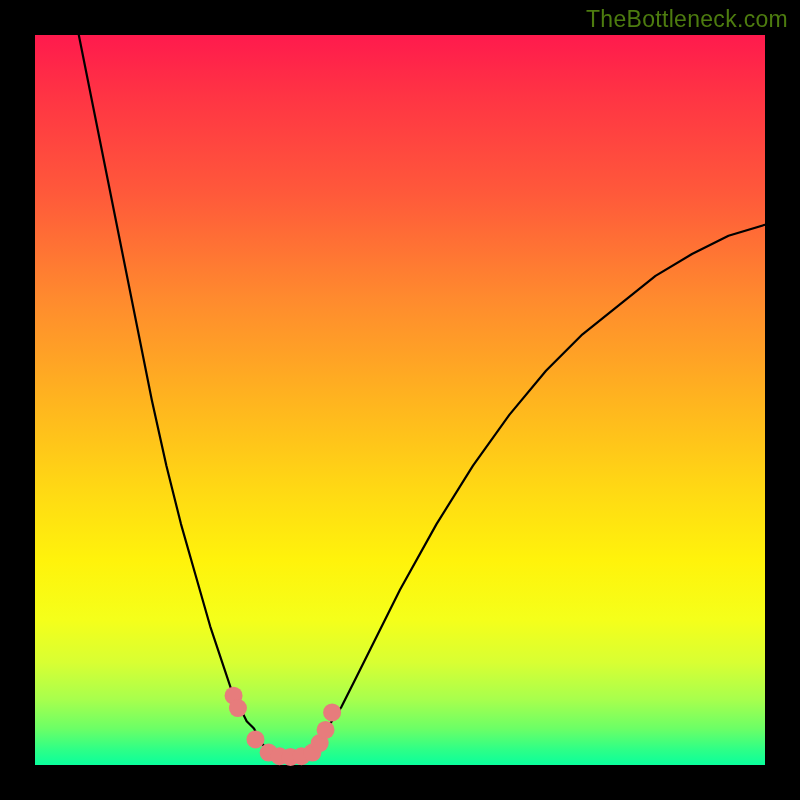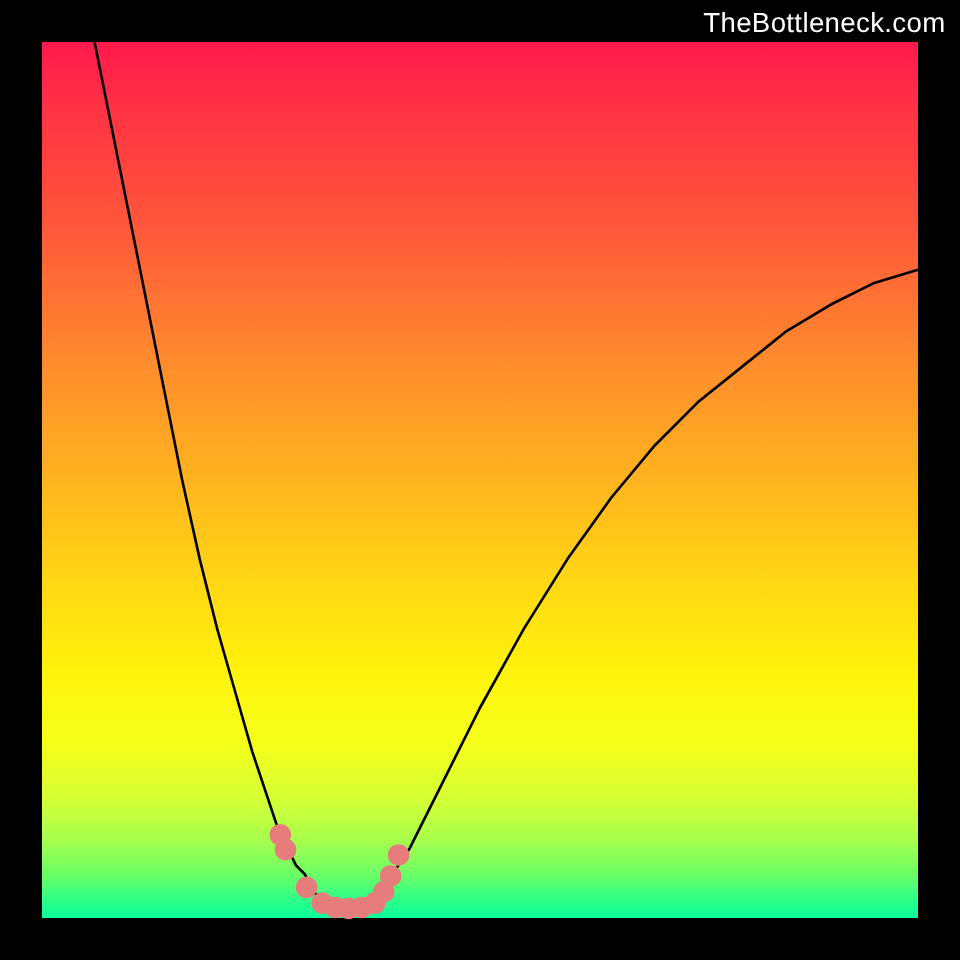--- a/index.html
+++ b/index.html
@@ -40,21 +40,21 @@
       #a8ff4d 91%,
       #6cff66 95%,
       #2cff88 98%,
       #0aff9c 100%
     );
   }
   .watermark {
     position: absolute;
     top: 6px;
     right: 12px;
-    color: #ffffff;
+    color: #4d7c0f;
     font-size: 23px;
     letter-spacing: 0.3px;
     font-weight: 400;
     user-select: none;
   }
   svg.curve {
     position: absolute;
     left: 0;
     top: 0;
     width: 730px;

